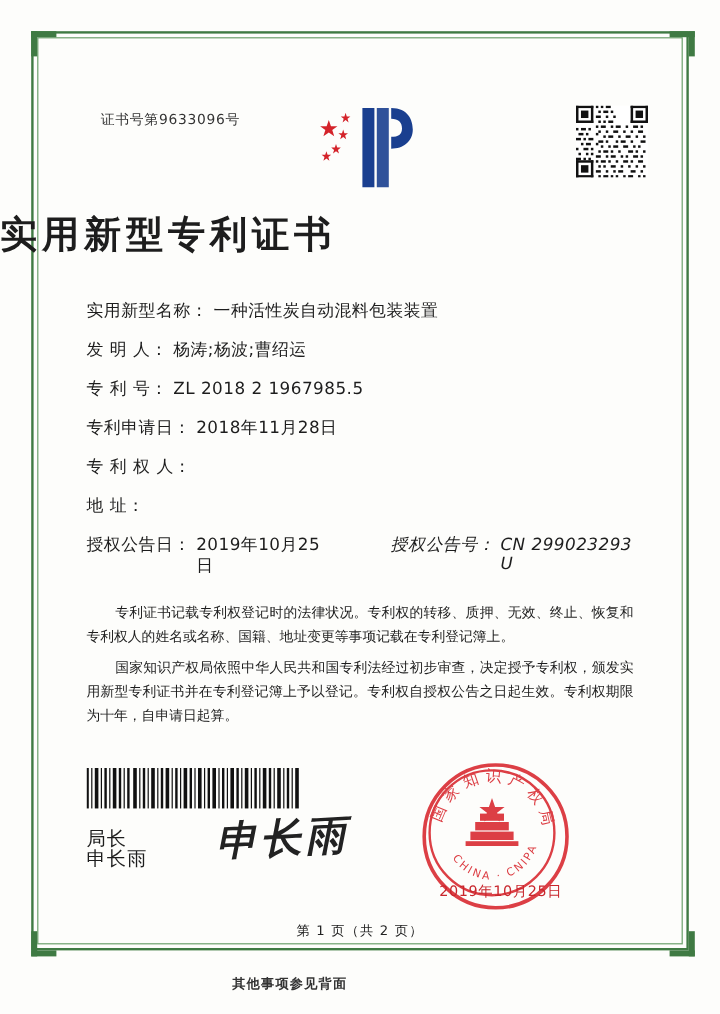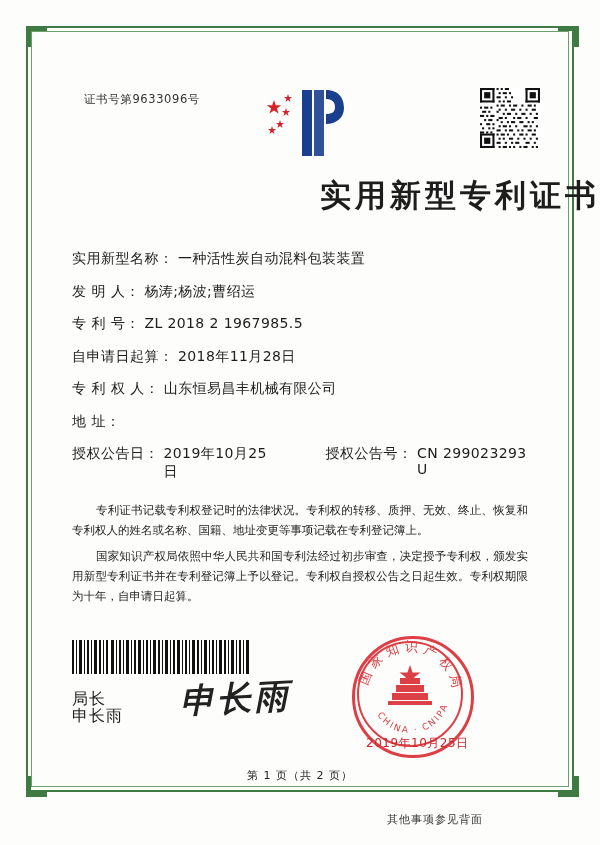--- a/index.html
+++ b/index.html
@@ -73,21 +73,21 @@
     position: absolute;
     left: 262px; top: 86px;
     width: 84px;
     height: 74px;
   }
 
   .title {
     position: absolute;
     left: 0; top: 175px;
     width: 600px;
-    text-align: right;
+    text-align: left;
     font-size: 31px;
     font-weight: bold;
     letter-spacing: 4px;
     color: #1d1d1d;
     font-family: "DejaVu Sans", "Liberation Sans", sans-serif;
   }
 
   .fields {
     position: absolute;
     left: 72px;
@@ -111,20 +111,21 @@
   .field-value {
     letter-spacing: 0.4px;
   }
   .field-row.dual {
     justify-content: space-between;
   }
   .dual-second {
     margin-left: 52px;
     display: flex;
     align-items: baseline;
+    font-style: italic;
   }
 
   .body-text {
     position: absolute;
     left: 72px;
     top: 500px;
     width: 456px;
     font-size: 11.5px;
     line-height: 20px;
     color: #1d1d1d;
@@ -195,24 +196,25 @@
     text-align: center;
     font-size: 11px;
     color: #222;
     letter-spacing: 1px;
   }
   .footer-note {
     position: absolute;
     left: 0;
     top: 812px;
     width: 483px;
-    text-align: right;
+    text-align: center;
     font-size: 11px;
     color: #333;
     letter-spacing: 1px;
+    font-weight: bold;
   }
 </style>
 </head>
 <body>
 
 <div class="page">
 
   <div class="frame-outer"></div>
   <div class="frame-inner"></div>
   <div class="corner tl"></div>
@@ -384,29 +386,28 @@
       <span class="field-value">杨涛;杨波;曹绍运</span>
     </div>
 
     <div class="field-row">
       <span class="field-label">专 利 号</span>
       <span class="field-colon">：</span>
       <span class="field-value">ZL 2018 2 1967985.5</span>
     </div>
 
     <div class="field-row">
-      <span class="field-label">自申请日起算</span>
+      <span class="field-label">专利申请日</span>
       <span class="field-colon">：</span>
       <span class="field-value">2018年11月28日</span>
     </div>
 
     <div class="field-row">
       <span class="field-label">专 利 权 人</span>
       <span class="field-colon">：</span>
-      <span class="field-value">山东恒易昌丰机械有限公司</span>
     </div>
 
     <div class="field-row">
       <span class="field-label">地 址</span>
       <span class="field-colon">：</span>
     </div>
 
     <div class="field-row dual">
       <span class="field-label">授权公告日</span>
       <span class="field-colon">：</span>

